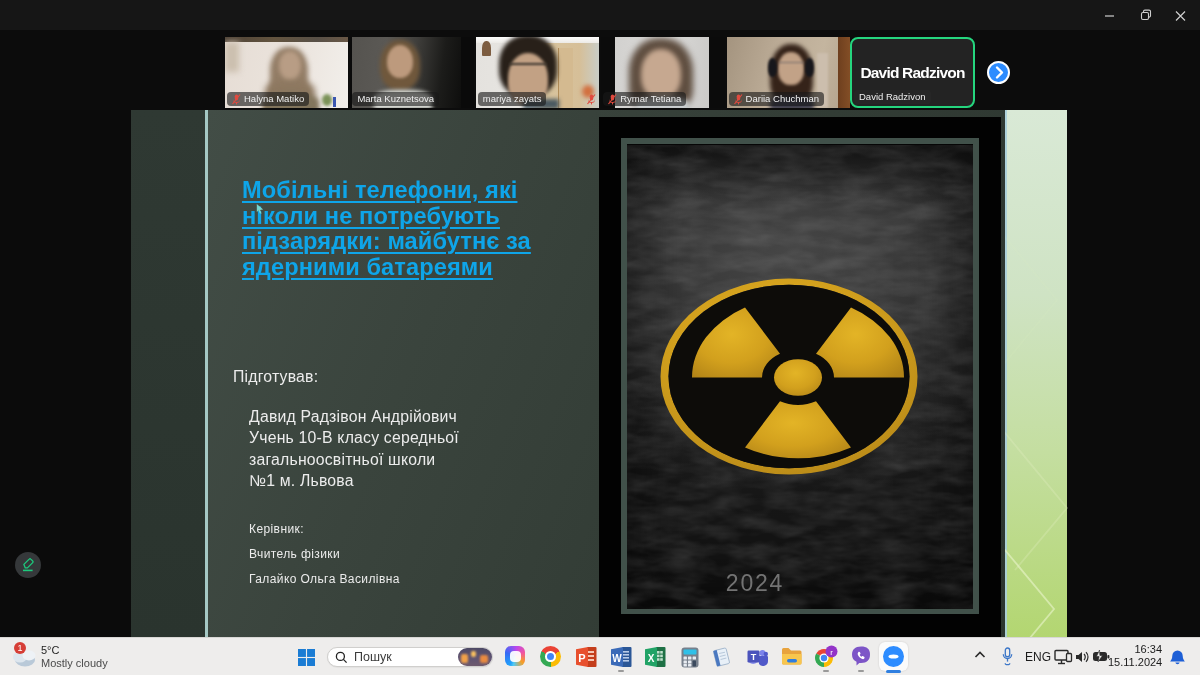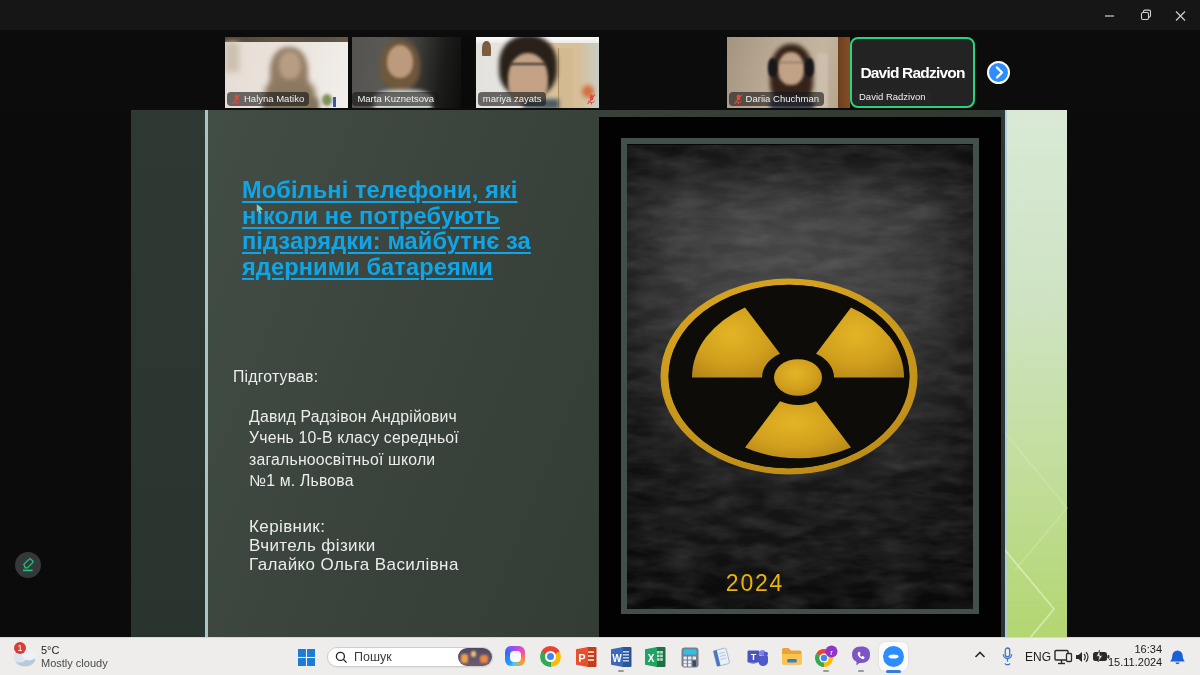--- a/index.html
+++ b/index.html
@@ -14,29 +14,29 @@
 
 #leftcol{left:131px;top:110px;width:74.3px;height:527px;background:linear-gradient(180deg,#2f3933 0%,#2c3630 60%,#2a342e 100%)}
 #vline{left:205.3px;top:110px;width:3px;height:527px;background:#a5c8c4}
 #slidemain{left:208.3px;top:110px;width:796.5px;height:527px;background:linear-gradient(112deg,#424d46 0%,#3a443d 30%,#323c35 62%,#2c352f 100%)}
 #rstrip{left:1004.8px;top:110px;width:62.6px;height:527px;background:linear-gradient(180deg,#d9e9d6 0%,#cfe3c4 35%,#c4deA0 65%,#b3d671 100%)}
 #rstripline{left:1004.8px;top:110px;width:1.8px;height:527px;background:#aacfdc;opacity:.9}
 
 #title{left:242px;top:178px;width:300px;color:#0ea5e9;font-size:23.6px;line-height:25.5px;font-weight:bold;text-decoration:underline;text-decoration-thickness:2.3px;text-underline-offset:2.5px;letter-spacing:.1px}
 #body1{left:233px;top:367.5px;color:#ececec;font-size:15.8px;letter-spacing:.2px}
 #body2{left:249px;top:406px;color:#ececec;font-size:15.8px;line-height:21.3px;letter-spacing:.2px}
-#body3{left:249px;top:517px;color:#ececec;font-size:17px;line-height:19px;letter-spacing:.4px}
+#body3{left:249px;top:517px;color:#ececec;font-size:12px;line-height:25px;letter-spacing:.4px}
 
 #blackframe{left:599px;top:117px;width:402px;height:519.5px;background:#020202}
 #tealframe{left:620.5px;top:138px;width:358px;height:476px;border:6px solid #41514a;background:#060606}
 #photo{left:627px;top:145px;width:345.5px;height:463.5px;background:
  linear-gradient(180deg,rgba(0,0,0,.4) 0%,rgba(0,0,0,0) 13%,rgba(0,0,0,0) 50%,rgba(0,0,0,.3) 78%,rgba(0,0,0,.5) 100%),
  radial-gradient(100% 52% at 47% 23%,#464646 0%,#383838 36%,#2a2a2a 66%,#1f1f1f 100%);
  box-shadow:inset 0 0 50px 20px rgba(0,0,0,.5)}
-#yr{left:627px;top:570px;width:256px;text-align:center;color:#eab308;font-size:23px;letter-spacing:1.8px}
+#yr{left:627px;top:570px;width:256px;text-align:center;color:#737373;font-size:23px;letter-spacing:1.8px}
 
 #fab{left:15px;top:552px;width:26px;height:26px;border-radius:50%;background:#35383a}
 
 #taskbar{left:0;top:636.5px;width:1200px;height:38.5px;background:#eeedec;border-top:1px solid #d8d7d5}
 .dash{position:absolute;top:669.5px;width:6px;height:2.5px;border-radius:2px;background:#9a9a9a}
 </style></head>
 <body>
 <div id="stage">
 <div class="abs" id="titlebar">
   <svg class="abs" style="left:1100px;top:8px" width="95" height="16" viewBox="0 0 95 16">
@@ -86,20 +86,34 @@
   <div class="abs" style="left:47px;top:62px;width:36px;height:10px;background:#4a5860;filter:blur(2px)"></div>
   <div class="lbl">mariya zayats</div>
   <svg class="abs" style="right:3px;bottom:3px" width="9" height="11" viewBox="0 0 9 11">
         <g fill="#e04a3f">
           <rect x="2.8" y="0.5" width="3.4" height="6" rx="1.7"></rect>
           <path d="M1 4.5 a3.5 3.5 0 0 0 7 0 v1 a3.5 3.5 0 0 1 -7 0 Z" opacity=".9"></path>
           <rect x="4" y="8" width="1" height="2.4"></rect>
         </g>
         <line x1="0.5" y1="10" x2="8" y2="0.5" stroke="#e04a3f" stroke-width="1.2"></line>
       </svg>
+</div>
+<div class="abs tile" style="left:601.2px;background:#0b0b0b">
+  <div class="abs" style="left:14px;top:0;width:94px;height:71px;background:linear-gradient(95deg,#d2d1cf 0%,#dbdad8 50%,#cbcac8 100%)"></div>
+  <div class="abs" style="left:28px;top:1px;width:64px;height:72px;background:#5f4e40;border-radius:46% 46% 28% 28%;filter:blur(3px)"></div>
+  <div class="abs" style="left:40px;top:12px;width:40px;height:50px;background:#c6a890;border-radius:48% 48% 44% 44%;filter:blur(2.4px)"></div>
+  <div class="abs" style="left:34px;top:60px;width:54px;height:14px;background:#ced3d5;border-radius:42% 42% 0 0;filter:blur(2.4px)"></div>
+  <div class="lbl"><svg width="9" height="11" viewBox="0 0 9 11">
+          <g fill="#e04a3f">
+            <rect x="2.8" y="0.5" width="3.4" height="6" rx="1.7"></rect>
+            <path d="M1 4.5 a3.5 3.5 0 0 0 7 0 v1 a3.5 3.5 0 0 1 -7 0 Z" opacity=".9"></path>
+            <rect x="4" y="8" width="1" height="2.4"></rect>
+          </g>
+          <line x1="0.5" y1="10" x2="8" y2="0.5" stroke="#e04a3f" stroke-width="1.2"></line>
+        </svg>Rymar Tetiana</div>
 </div>
 <div class="abs tile" style="left:726.6px">
   <div class="abs" style="left:0;top:0;width:100%;height:71px;background:linear-gradient(105deg,#a4947f 0%,#bcac97 40%,#c4b59f 70%,#b0a08a 100%)"></div>
   <div class="abs" style="right:0;top:0;width:12px;height:71px;background:linear-gradient(90deg,#6e3f1e,#834e26)"></div>
   <div class="abs" style="left:90px;top:16px;width:11px;height:55px;background:#ccbead;filter:blur(.8px)"></div>
   <div class="abs" style="left:43px;top:7px;width:43px;height:62px;background:#352319;border-radius:46% 46% 38% 38%;filter:blur(2px)"></div>
   <div class="abs" style="left:51px;top:15px;width:26px;height:33px;background:#c2a287;border-radius:48% 48% 44% 44%;filter:blur(1.7px)"></div>
   <div class="abs" style="left:41px;top:21px;width:9px;height:19px;background:#17171c;border-radius:45%;filter:blur(1.1px)"></div>
   <div class="abs" style="left:78px;top:21px;width:9px;height:19px;background:#17171c;border-radius:45%;filter:blur(1.1px)"></div>
   <div class="abs" style="left:52px;top:25px;width:25px;height:6px;border-top:1.5px solid #5a5a62;opacity:.75;filter:blur(.8px)"></div>

